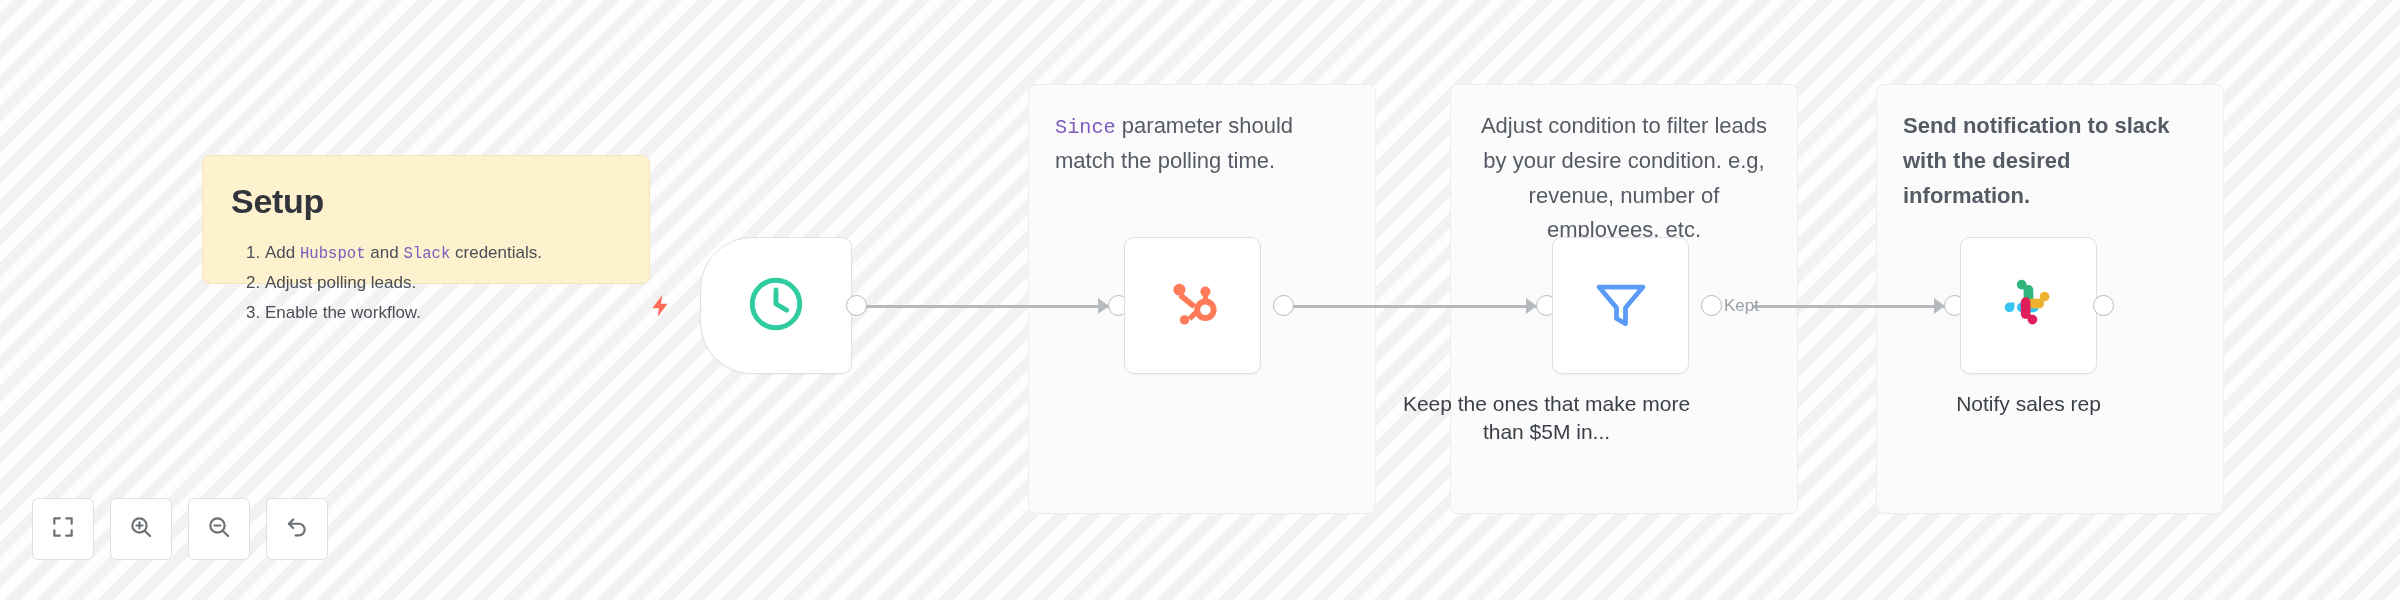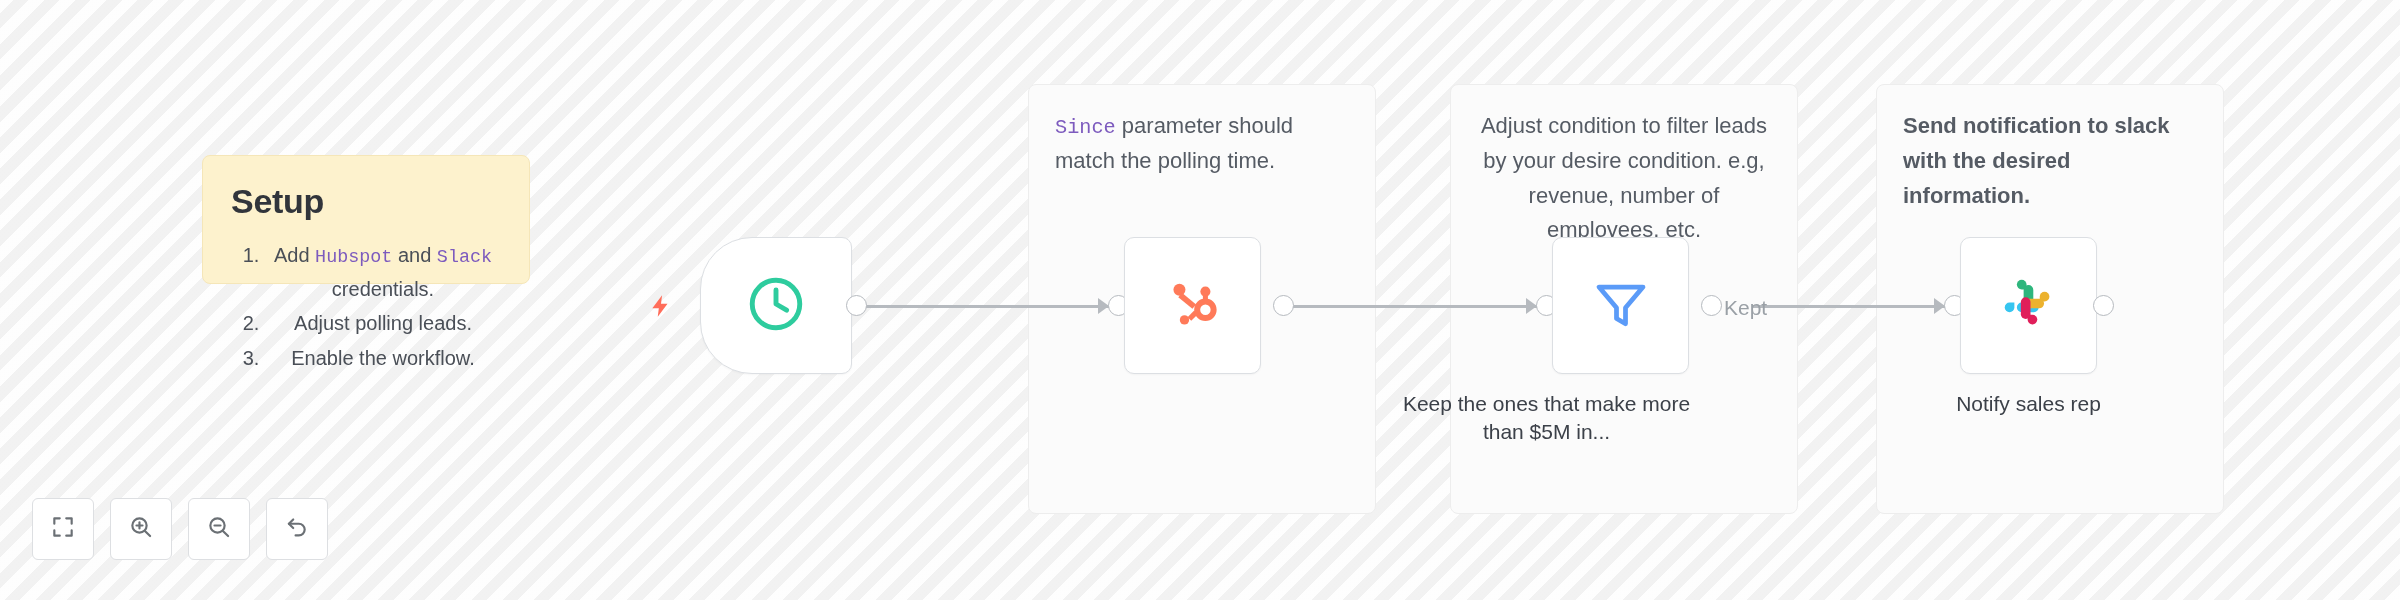--- a/index.html
+++ b/index.html
@@ -50,24 +50,23 @@
   .sticky-title {
     font-size: 34px;
     font-weight: bold;
     color: #31353b;
     margin: 0 0 18px 0;
     letter-spacing: -0.3px;
   }
   .sticky-list {
     margin: 0;
     padding-left: 34px;
-    font-size: 20px;
+    font-size: 17px;
     line-height: 1.62;
     color: #4a4f57;
-    text-align: center;
   }
   .sticky-list li { margin-bottom: 2px; }
   .sticky-text {
     margin: 0;
     font-size: 22px;
     line-height: 1.58;
     color: #555b64;
   }
   code, .code {
     font-family: "Liberation Mono", "DejaVu Sans Mono", monospace;
@@ -136,21 +135,21 @@
   .arrow {
     position: absolute;
     width: 0;
     height: 0;
     border-top: 8px solid transparent;
     border-bottom: 8px solid transparent;
     border-left: 11px solid #b6babf;
   }
   .wire-label {
     position: absolute;
-    font-size: 21px;
+    font-size: 17px;
     color: #9aa0a6;
     background: transparent;
     white-space: nowrap;
   }
 
   
   .bolt {
     position: absolute;
     color: #ff6d5a;
     font-size: 30px;
@@ -174,21 +173,21 @@
     justify-content: center;
     cursor: pointer;
     box-sizing: border-box;
   }
 </style>
 </head>
 <body>
 
 <div class="canvas">
 
-  <div class="sticky sticky-yellow" style="left:202px; top:155px; width:328px; height:129px;">
+  <div class="sticky sticky-yellow" style="left:202px; top:155px; width:448px; height:129px;">
     <div class="sticky-title">Setup</div>
     <ol class="sticky-list">
       <li>
         <span>Add </span><code class="code">Hubspot</code><span> and </span><code class="code">Slack</code><span> credentials.</span>
       </li>
       <li>Adjust polling leads.</li>
       <li>Enable the workflow.</li>
     </ol>
   </div>
 

